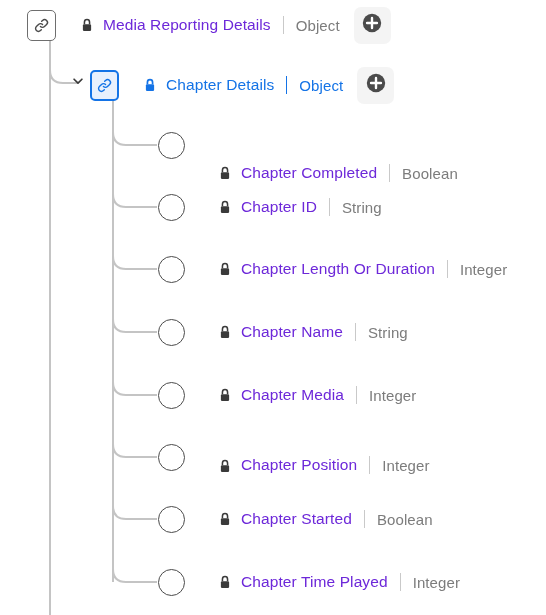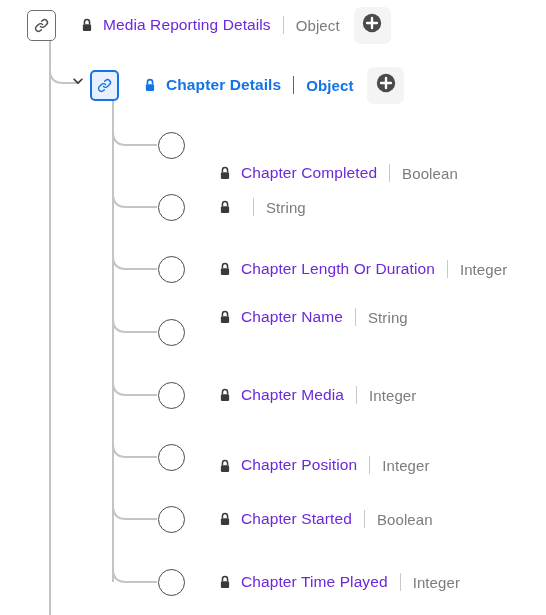--- a/index.html
+++ b/index.html
@@ -89,21 +89,21 @@
   .sep {
     width: 1px;
     height: 18px;
     background: #c9c9c9;
     flex: none;
   }
 
   .row.selected .label,
   .row.selected .type {
     color: #1473e6;
-    font-weight: bold;
+    font-weight: normal;
   }
   .row.selected .sep { background: #1473e6; }
 
   
   .plus-btn {
     width: 37px;
     height: 37px;
     border-radius: 7px;
     background: #f4f4f4;
     display: flex;
@@ -242,20 +242,21 @@
     </div>
     <div class="leaf-circle" style="left: 157.5px; top: 193.5px;"></div>
     <div class="row" style="left: 218px; top: 190px;">
       <span class="lock">
         <svg width="12" height="15" viewBox="0 0 14 17" fill="none">
           <path d="M4 7V4.6a3 3 0 0 1 6 0V7" stroke="#3a3a3a" stroke-width="1.8" fill="none"></path>
           <rect x="2.2" y="7" width="9.6" height="8" rx="1.4" fill="#3a3a3a"></rect>
         </svg>
       </span>
       <div class="gap10"></div>
+      <span class="label">Chapter ID</span>
       <div class="gap12"></div>
       <span class="sep"></span>
       <div class="gap12"></div>
       <span class="type">String</span>
     </div>
     <div class="leaf-circle" style="left: 157.5px; top: 255.5px;"></div>
     <div class="row" style="left: 218px; top: 252px;">
       <span class="lock">
         <svg width="12" height="15" viewBox="0 0 14 17" fill="none">
           <path d="M4 7V4.6a3 3 0 0 1 6 0V7" stroke="#3a3a3a" stroke-width="1.8" fill="none"></path>
@@ -263,21 +264,21 @@
         </svg>
       </span>
       <div class="gap10"></div>
       <span class="label">Chapter Length Or Duration</span>
       <div class="gap12"></div>
       <span class="sep"></span>
       <div class="gap12"></div>
       <span class="type">Integer</span>
     </div>
     <div class="leaf-circle" style="left: 157.5px; top: 318.5px;"></div>
-    <div class="row" style="left: 218px; top: 300px;">
+    <div class="row" style="left: 218px; top: 315px;">
       <span class="lock">
         <svg width="12" height="15" viewBox="0 0 14 17" fill="none">
           <path d="M4 7V4.6a3 3 0 0 1 6 0V7" stroke="#3a3a3a" stroke-width="1.8" fill="none"></path>
           <rect x="2.2" y="7" width="9.6" height="8" rx="1.4" fill="#3a3a3a"></rect>
         </svg>
       </span>
       <div class="gap10"></div>
       <span class="label">Chapter Name</span>
       <div class="gap12"></div>
       <span class="sep"></span>

